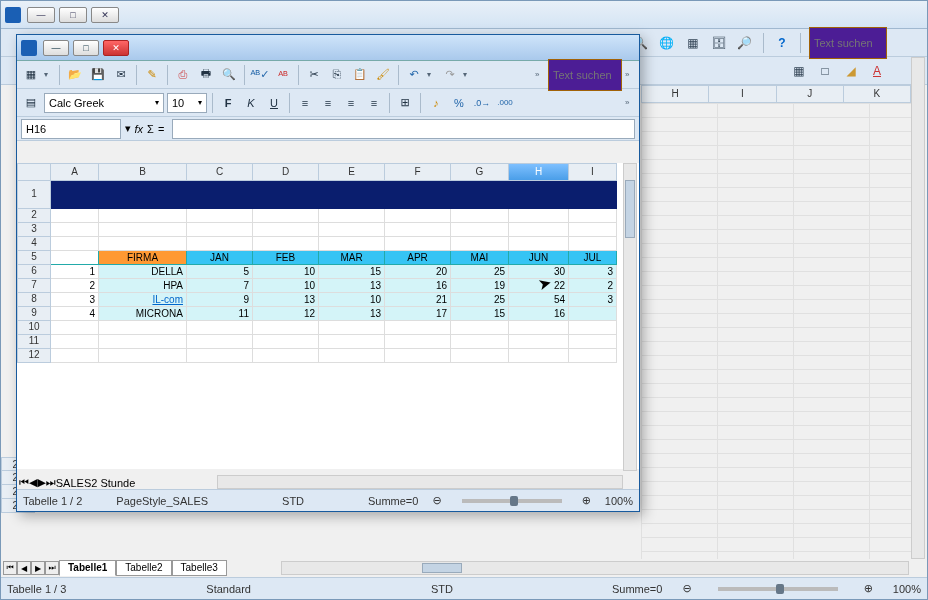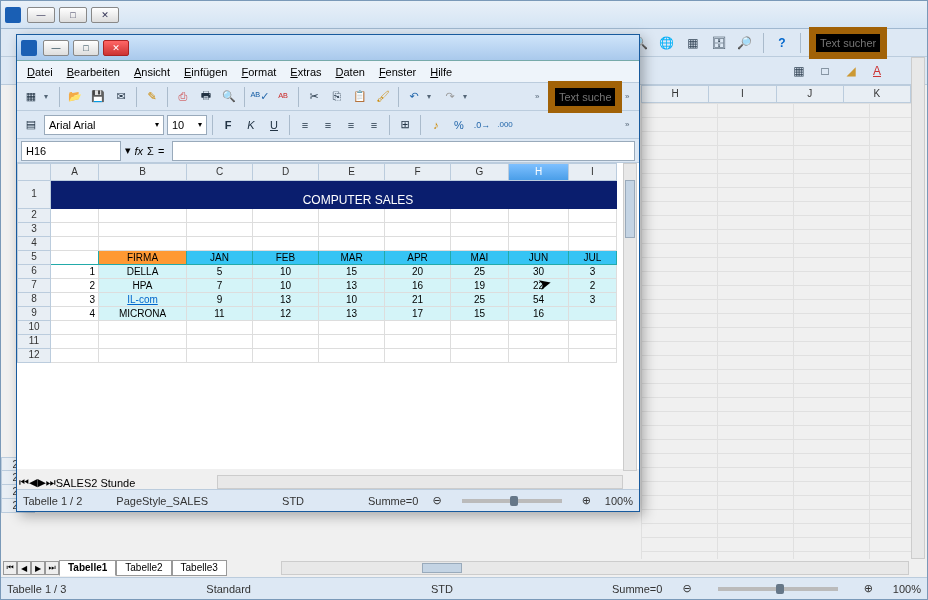--- a/index.html
+++ b/index.html
@@ -11,21 +11,21 @@
 .outer-titlebar .icon { width: 16px; height: 16px; background: #1a5fb4; margin-right: 6px; border-radius: 2px; }
 .outer-titlebar .title { flex: 1; }
 .window-controls { display: flex; gap: 4px; }
 .wc-btn { width: 28px; height: 16px; border: 1px solid #888; background: linear-gradient(#fff,#ddd); font-size: 9px; display: flex; align-items: center; justify-content: center; border-radius: 2px; cursor: pointer; }
 .wc-close { background: linear-gradient(#f66,#c33); color: #fff; border-color: #a22; }
 
 .outer-toolbar { height: 28px; background: #dde8f4; display: flex; align-items: center; padding: 0 4px; gap: 6px; border-bottom: 1px solid #bcd; }
 .outer-toolbar.right { justify-content: flex-end; padding-right: 40px; }
 .tb-icon { width: 20px; height: 20px; display:flex; align-items:center; justify-content:center; font-size:12px; color:#345; cursor:pointer; }
 .tb-sep { width:1px; height:20px; background:#abc; margin:0 2px; }
-.search-field { width: 78px; height: 32px; border: 7px solid #a16207; background:#000000; padding: 0 4px; color:#888; }
+.search-field { width: 78px; height: 32px; border: 1px solid #a16207; background:#4c1d95; padding: 0 4px; color:#888; }
 .outer-col-headers { position:absolute; top:84px; left:640px; right:16px; height:18px; display:flex; background:#e8eef4; }
 .outer-col-headers .ch { flex:1; border:1px solid #bcd; border-left:none; text-align:center; font-size:10px; color:#333; line-height:16px; }
 .outer-col-headers .ch:first-child{border-left:1px solid #bcd;}
 .outer-rows { position:absolute; left:0; top:456px; width:34px; }
 .outer-rows .rh { height:14px; border:1px solid #bcd; border-top:none; background:#e8eef4; text-align:center; font-size:10px; color:#333; line-height:13px;}
 .outer-rows .rh:first-child{border-top:1px solid #bcd;}
 .outer-grid-lines { position:absolute; top:102px; left:640px; right:16px; bottom:40px; background-image: linear-gradient(#e0e0e0 1px, transparent 1px), linear-gradient(90deg,#e0e0e0 1px, transparent 1px); background-size: 76px 14px; }
 .outer-scroll-v { position:absolute; right:2px; top:56px; bottom:40px; width:14px; background:#e8e8e8; border:1px solid #ccc;}
 .outer-scroll-h { position:absolute; left:280px; right:18px; bottom:24px; height:14px; background:#e8e8e8; border:1px solid #ccc; display:flex; align-items:center;}
 .outer-scroll-h .thumb { width:40px; height:10px; background:#c4d4e4; border:1px solid #9ab; margin-left:140px;}
@@ -65,21 +65,21 @@
 .corner { width:34px; height:18px; background:#e8eef4; border:1px solid #bcd;}
 .ch { height:18px; border:1px solid #bcd; border-left:none; background:#e8eef4; text-align:center; line-height:16px; font-size:10px; color:#333;}
 .ch.sel { background:linear-gradient(#7ec0ff,#4a9ee8); color:#fff;}
 .row { display:flex; height:14px;}
 .rh { width:34px; height:14px; border:1px solid #bcd; border-top:none; background:#e8eef4; text-align:center; line-height:12px; font-size:10px; color:#333;}
 .cell { height:14px; border-right:1px solid #ddd; border-bottom:1px solid #ddd; padding:0 3px; font-size:10px; line-height:13px; overflow:hidden; white-space:nowrap;}
 .row1 .cell { background:#0a1e6e; border-color:#0a1e6e;}
 .header-row .cell { background:#36c4f4; text-align:center; border-color:#2aa;}
 .header-row .firma { background:#ff9933; }
 .data-row .firma { background:#36c4f4; text-align:center;}
-.data-row .cell { background:#d4f4f8; text-align:center;}
+.data-row .cell { background:#d4f4f8; text-align:right;}
 .data-row .idx { background:#fff; text-align:right;}
 .merged-title { position:absolute; left:34px; top:18px; height:28px; background:#0a1e6e; color:#fff; display:flex; align-items:flex-end; justify-content:center; font-size:12px; padding-bottom:2px;}
 
 .inner-sheet-tabs { position:absolute; left:2px; bottom:22px; height:16px; display:flex; align-items:flex-end;}
 .inner-scroll-h { position:absolute; right:16px; bottom:22px; left:200px; height:14px; background:#e8e8e8; border:1px solid #ccc;}
 .inner-scroll-v { position:absolute; right:2px; top:128px; bottom:40px; width:14px; background:#e8e8e8; border:1px solid #ccc;}
 .inner-scroll-v .thumb { width:10px; height:58px; background:#c4d4e4; border:1px solid #9ab; margin:16px auto 0;}
 
 .inner-status { position:absolute; left:0; right:0; bottom:0; height:22px; background:#dde8f4; border-top:1px solid #bcd; display:flex; align-items:center; padding:0 6px; gap:14px; font-size:10px; color:#333;}
 .inner-status .spacer{flex:1;}
@@ -162,31 +162,20 @@
 <div class="inner-window">
   <div class="inner-titlebar">
     <div class="icon"></div>
     <div class="window-controls">
       <div class="wc-btn">—</div>
       <div class="wc-btn">□</div>
       <div class="wc-btn wc-close">✕</div>
     </div>
   </div>
 
-  <div class="menubar" id="menubar">
-      <span class="menu"><u>D</u>atei</span>
-      <span class="menu"><u>B</u>earbeiten</span>
-      <span class="menu"><u>A</u>nsicht</span>
-      <span class="menu"><u>E</u>infügen</span>
-      <span class="menu"><u>F</u>ormat</span>
-      <span class="menu"><u>E</u>xtras</span>
-      <span class="menu"><u>D</u>aten</span>
-      <span class="menu"><u>F</u>enster</span>
-      <span class="menu"><u>H</u>ilfe</span>
-    </div>
 
   <div class="toolbar-row">
     <span class="ti">▦</span>
       <span class="dd">▾</span>
     <span class="tb-sep"></span>
     <span class="ti" style="color:#c80;">📂</span>
     <span class="ti" style="color:#36a;">💾</span>
     <span class="ti">✉</span>
     <span class="tb-sep"></span>
     <span class="ti" style="color:#c80;">✎</span>
@@ -209,21 +198,21 @@
       <span class="dd">▾</span>
     <span style="flex:1;"></span>
     <span class="dd">»</span>
     <input class="search-field" style="width: 74px;" placeholder="Text suchen">
     <span class="dd">»</span>
   </div>
 
   <div class="toolbar-row">
     <span class="ti">▤</span>
     <div class="font-name">
-        <span>Arial Arial</span>
+        <span>Calc Greek</span>
         <span style="margin-left:auto;font-size:8px;">▾</span>
       </div>
     <div class="font-size">
         <span>10</span>
         <span style="margin-left:auto;font-size:8px;">▾</span>
       </div>
     <span class="tb-sep"></span>
     <span class="ti" style="font-weight:bold;">F</span>
     <span class="ti" style="font-style:italic;">K</span>
     <span class="ti" style="text-decoration:underline;">U</span>
@@ -270,21 +259,20 @@
         <div class="cell " style="width: 48px; height: 28px;"></div>
         <div class="cell " style="width: 88px; height: 28px;"></div>
         <div class="cell " style="width: 66px; height: 28px;"></div>
         <div class="cell " style="width: 66px; height: 28px;"></div>
         <div class="cell " style="width: 66px; height: 28px;"></div>
         <div class="cell " style="width: 66px; height: 28px;"></div>
         <div class="cell " style="width: 58px; height: 28px;"></div>
         <div class="cell " style="width: 60px; height: 28px;"></div>
         <div class="cell " style="width: 48px; height: 28px;"></div>
       </div>
-      <div class="merged-title" style="left: 82px; width: 518px;">COMPUTER SALES</div>
       <div class="row">
         <div class="rh">2</div>
         <div class="cell " style="width: 48px;"></div>
         <div class="cell " style="width: 88px;"></div>
         <div class="cell " style="width: 66px;"></div>
         <div class="cell " style="width: 66px;"></div>
         <div class="cell " style="width: 66px;"></div>
         <div class="cell " style="width: 66px;"></div>
         <div class="cell " style="width: 58px;"></div>
         <div class="cell " style="width: 60px;"></div>

